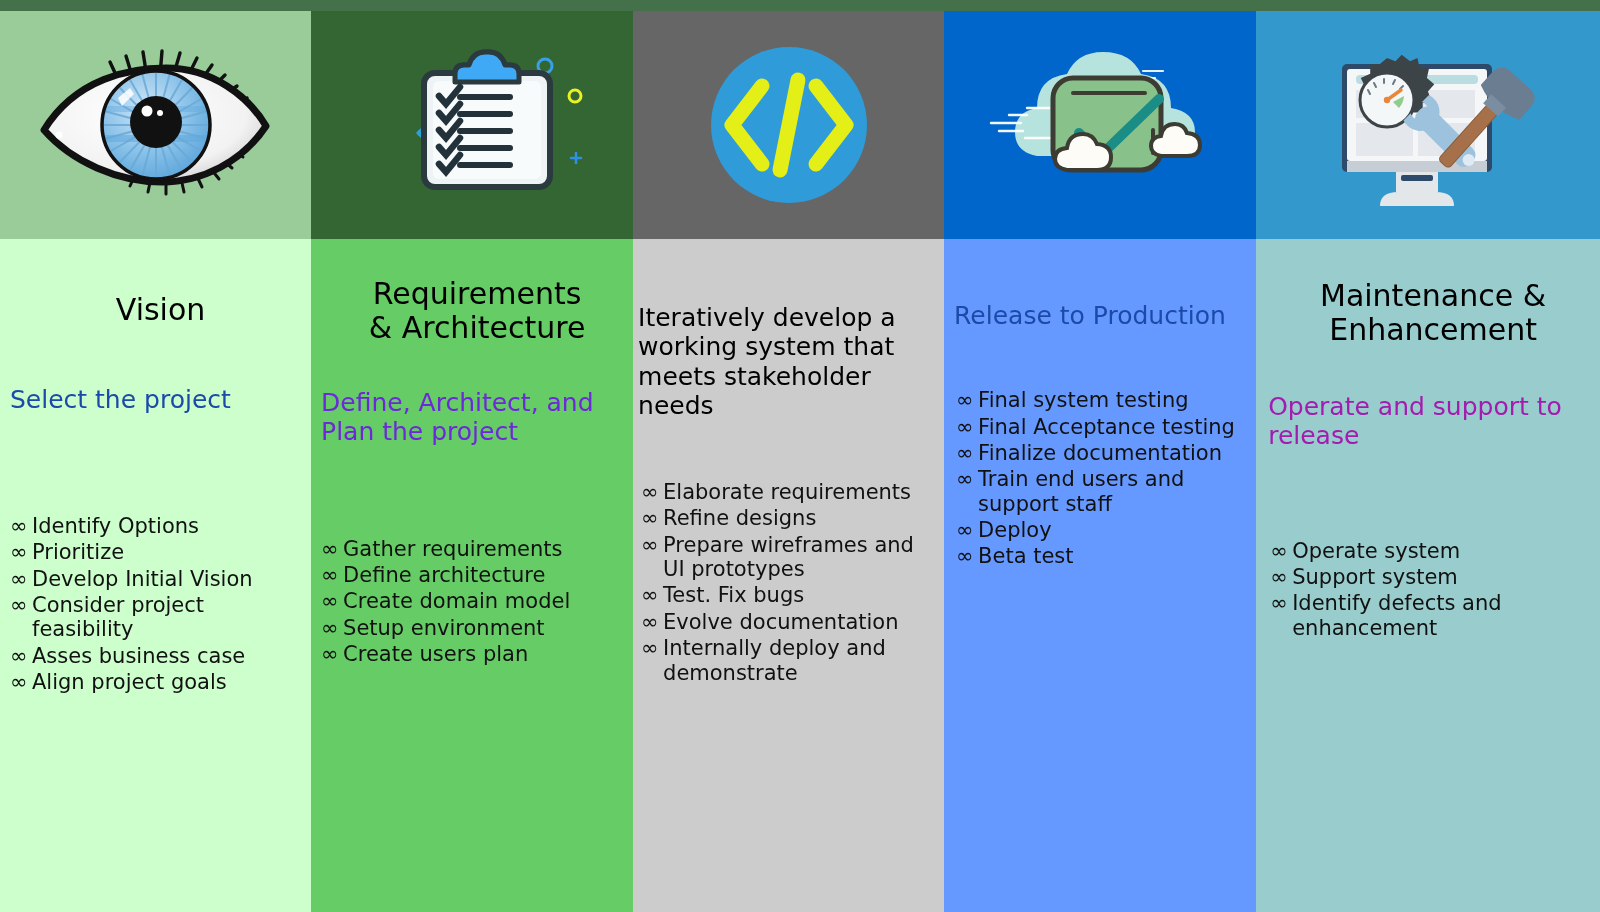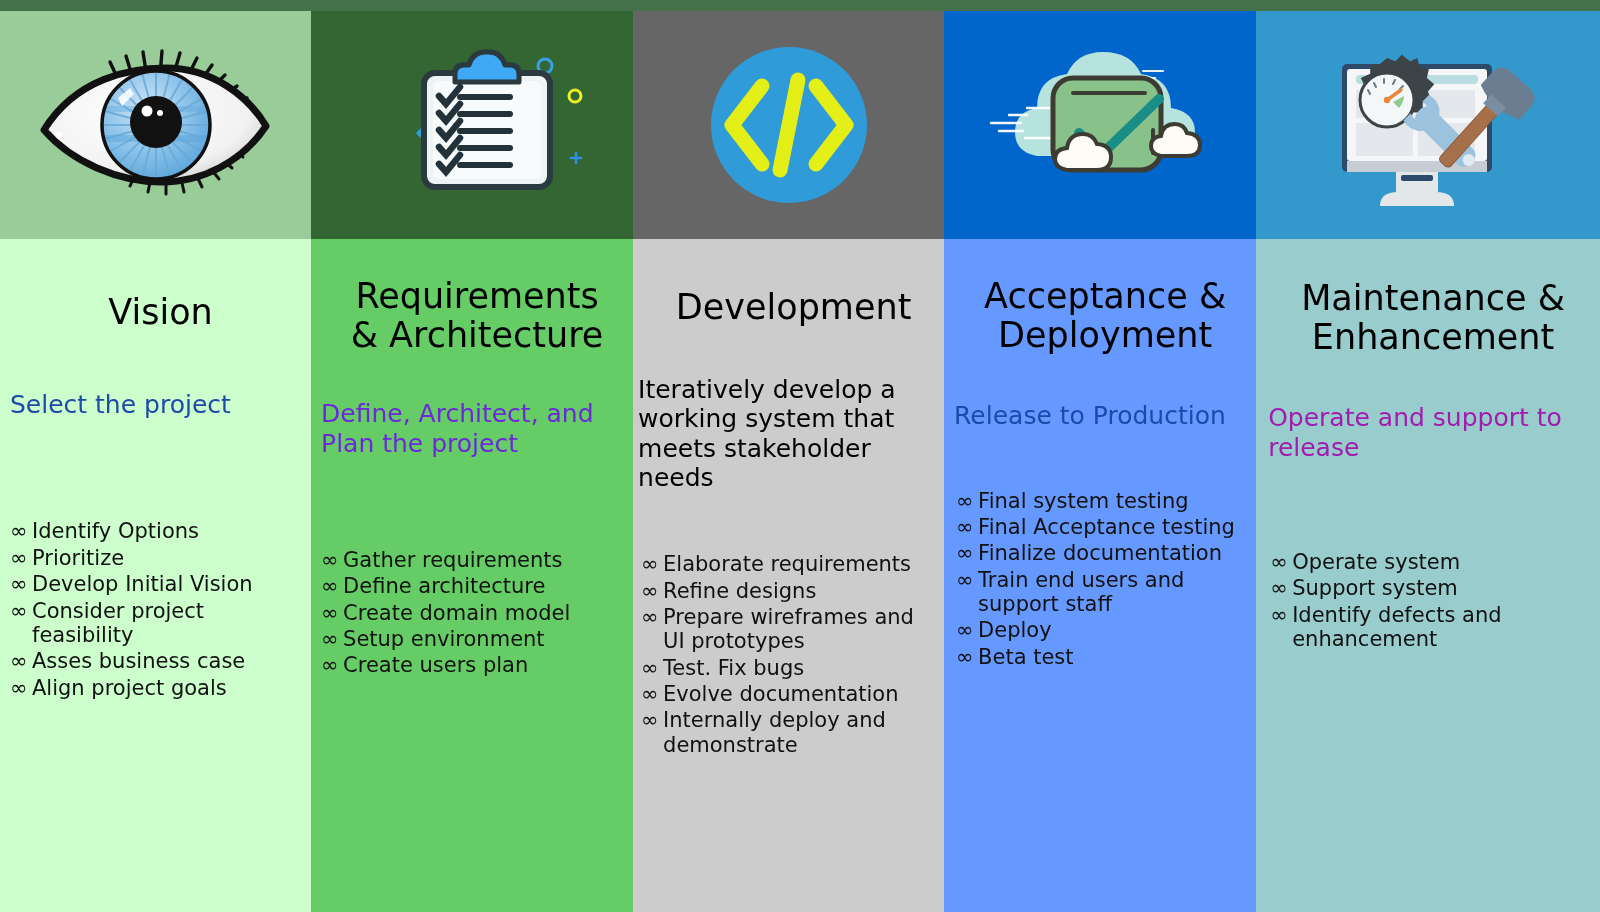--- a/index.html
+++ b/index.html
@@ -39,21 +39,21 @@
   }
   .col-body {
     flex:1;
     padding-top:16px;
     position:relative;
   }
 
   .col-title {
     text-align:center;
     color:#000000;
-    font-size:35px;
+    font-size:30px;
     line-height:1.12;
     font-weight:400;
     padding:0 10px;
     margin-top:28px;
     white-space:pre-line;
     margin-left:10px;
   }
   .col-subtitle {
     color:#1b4aa8;
     font-size:25px;
@@ -292,21 +292,20 @@
             <circle cx="85" cy="85" r="78" fill="#2f9bd8"></circle>
             <g stroke="#e4ef18" stroke-width="15" stroke-linecap="round" stroke-linejoin="round" fill="none">
               <path d="M58 46 L28 85 L58 124"></path>
               <path d="M112 46 L142 85 L112 124"></path>
               <path d="M94 40 L76 130"></path>
             </g>
           </svg>
         </div>
       </div>
       <div class="col-body" style="background:#CCCCCC">
-        <div class="col-title" style="color:#000000;margin-top:33px;">Development</div>
         <div class="col-subtitle" style="color:#000000;margin-top:48px;padding:0 2px 0 5px;">Iteratively develop a working system that meets stakeholder needs</div>
         <ul class="col-bullets" style="margin-top:60px;padding:0 2px 0 8px;">
           <li>
             <span class="bullet-mark">∞</span>
             <span class="bullet-text">Elaborate requirements</span>
             </li>
           <li>
             <span class="bullet-mark">∞</span>
             <span class="bullet-text">Refine designs</span>
             </li>
@@ -359,22 +358,20 @@
 
             <path d="M92 132 q-12 -2 -12 -11 q0 -10 12 -11 q2 -14 16 -14 q10 0 14 10
                      q14 1 14 13 q0 13 -14 13 z" fill="#fdfcf7" stroke="#3c3c32" stroke-width="4"></path>
 
             <path d="M186 118 q-10 -2 -10 -10 q0 -9 10 -10 q2 -12 14 -12 q9 0 12 9
                      q13 1 13 12 q0 11 -13 11 z" fill="#fdfcf7" stroke="#3c3c32" stroke-width="4"></path>
           </svg>
         </div>
       </div>
       <div class="col-body" style="background:#6699FF">
-        <div class="col-title" style="color:#000000;margin-top:22px;">Acceptance &amp;
-Deployment</div>
         <div class="col-subtitle" style="color:#1b4aa8;margin-top:46px;">Release to Production</div>
         <ul class="col-bullets" style="margin-top:58px;padding:0 4px 0 12px;">
           <li>
             <span class="bullet-mark">∞</span>
             <span class="bullet-text">Final system testing</span>
             </li>
           <li>
             <span class="bullet-mark">∞</span>
             <span class="bullet-text">Final Acceptance testing</span>
             </li>

